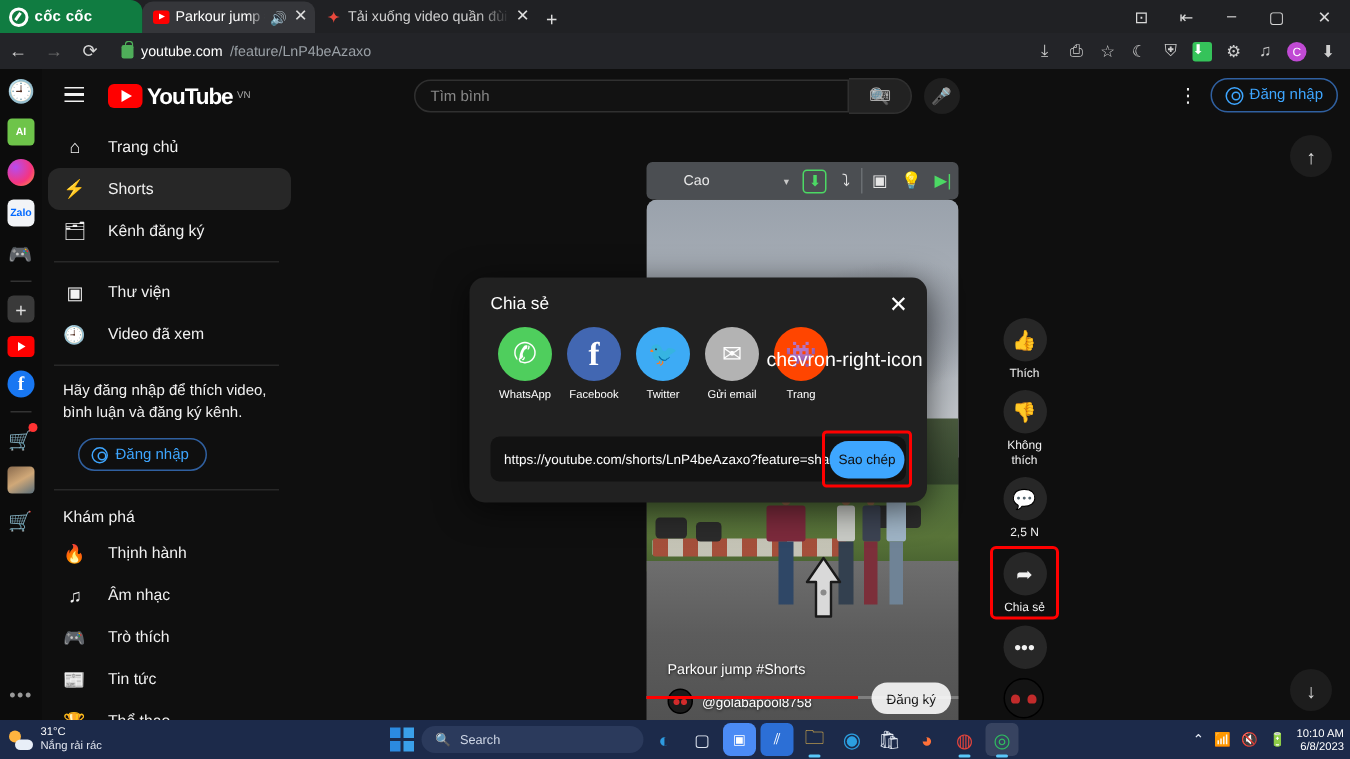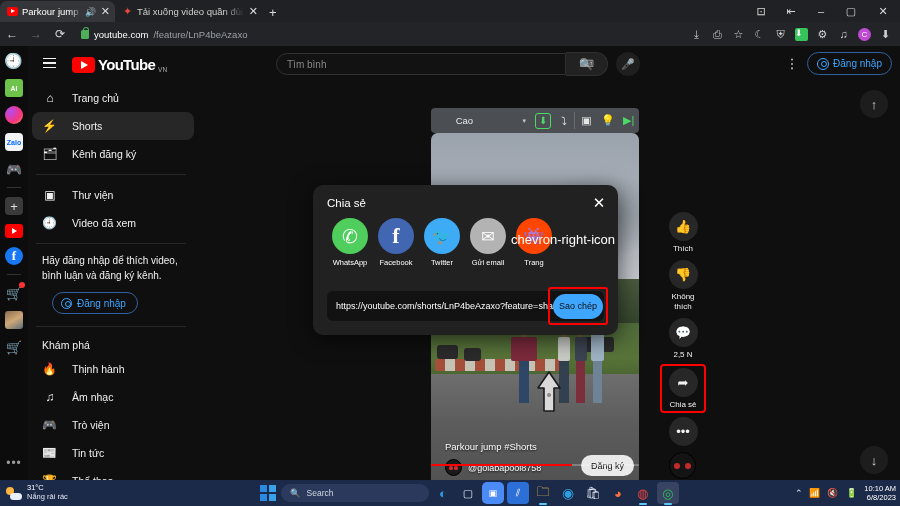--- a/index.html
+++ b/index.html
@@ -139,21 +139,21 @@
     position: absolute; left: 28px; top: 46px; width: 872px; height: 434px;
     background: #0f0f0f; overflow: hidden;
   }
   .ythead {
     position: absolute; left:0; top:0; width: 872px; height: 34px;
     display: flex; align-items: center;
   }
   .burger { width: 34px; height: 34px; display:flex; flex-direction: column;
             justify-content:center; align-items:center; gap: 3px; margin-left: 4px; }
   .burger span { display:block; width: 13px; height: 1.6px; background: #f1f1f1; }
-  .ytlogo { display:flex; align-items:flex-end; gap: 3px; margin-left: 6px; }
+  .ytlogo { display:flex; align-items:center; gap: 3px; margin-left: 6px; }
   .ytlogo .play {
     width: 23px; height: 16px; background: #ff0000; border-radius: 4px;
     position: relative; margin-top: 2px;
   }
   .ytlogo .play::after { content:""; position:absolute; left: 9px; top: 4px;
     border-left: 7px solid #fff; border-top: 4px solid transparent;
     border-bottom: 4px solid transparent; }
   .ytlogo .word { color:#fff; font-size: 15px; font-weight: bold;
                   letter-spacing: -0.7px; margin-top: 2px; }
   .ytlogo .cc { color:#aaa; font-size: 6.5px; margin-top: 1px; }
@@ -404,20 +404,24 @@
   .tb-tray { position:absolute; right: 4px; bottom: 0; height: 26px;
              display:flex; align-items:center; gap: 7px; color:#e6ecf7; font-size: 9px; }
   .tb-clock { text-align: right; line-height: 1.2; font-size: 7.5px; color:#fff; }
 </style>
 </head>
 <body>
 
 <div id="app">
 
   <div class="tabstrip">
+    <div class="ccbrand">
+      <div class="logo"></div>
+      <div class="txt">cốc cốc</div>
+    </div>
     <div class="tab active">
       <div class="favicon fav-yt"></div>
       <div class="label">Parkour jump #Shorts - Y</div>
       <div class="spk">🔊</div>
       <div class="x">✕</div>
     </div>
     <div class="tab inactive">
       <div class="favicon fav-dl">✦</div>
       <div class="label">Tải xuống video quần đùi tr</div>
       <div class="x">✕</div>
@@ -542,21 +546,21 @@
       <div class="nitem">
         <span class="ic">🔥</span>
         <span>Thịnh hành</span>
       </div>
       <div class="nitem">
         <span class="ic">♫</span>
         <span>Âm nhạc</span>
       </div>
       <div class="nitem">
         <span class="ic">🎮</span>
-        <span>Trò viện</span>
+        <span>Trò thích</span>
       </div>
       <div class="nitem">
         <span class="ic">📰</span>
         <span>Tin tức</span>
       </div>
       <div class="nitem">
         <span class="ic">🏆</span>
         <span>Thể thao</span>
       </div>
 

